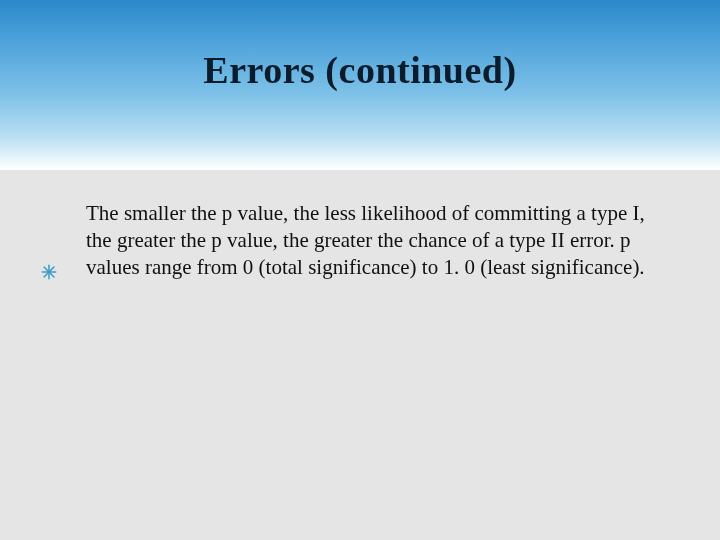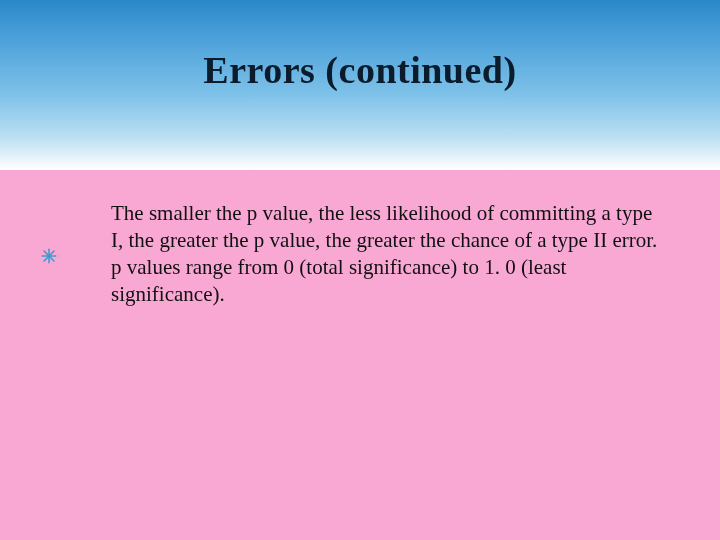--- a/index.html
+++ b/index.html
@@ -8,21 +8,21 @@
     width: 720px;
     height: 540px;
     font-family: Georgia, "Times New Roman", serif;
     background: #ffffff;
     overflow: hidden;
   }
   .slide {
     width: 720px;
     height: 540px;
     position: relative;
-    background: #f9a8d4;
+    background: #e5e5e5;
   }
   .header {
     width: 100%;
     height: 170px;
     background: linear-gradient(to bottom,
       #2a88c9 0%,
       #4fa3db 25%,
       #7dc1e8 55%,
       #b9def2 80%,
       #ffffff 100%);
@@ -35,23 +35,22 @@
     font-weight: bold;
     color: #0b1c2c;
     margin-top: -30px;
     letter-spacing: 0.5px;
   }
   .content {
     padding: 30px 60px 0 40px;
   }
   .bullet-row {
     display: flex;
-    align-items: center;
+    align-items: flex-end;
     margin-bottom: 34px;
-    gap: 25px;
   }
   .bullet-icon {
     flex: 0 0 auto;
     width: 18px;
     height: 18px;
     margin-top: 5px;
     margin-right: 28px;
     color: #3e97cc;
   }
   .bullet-icon svg {

